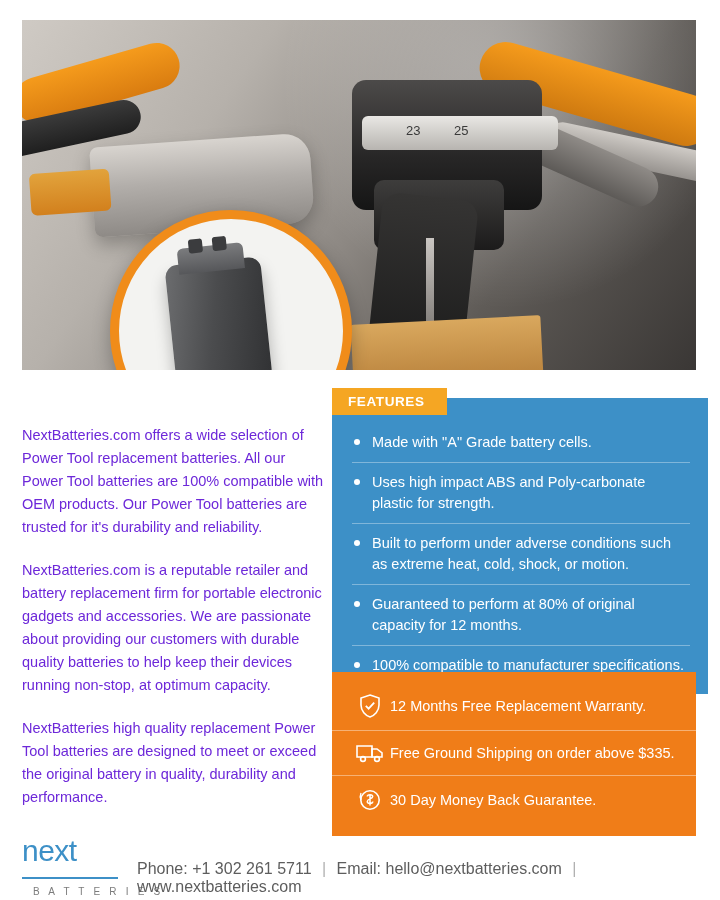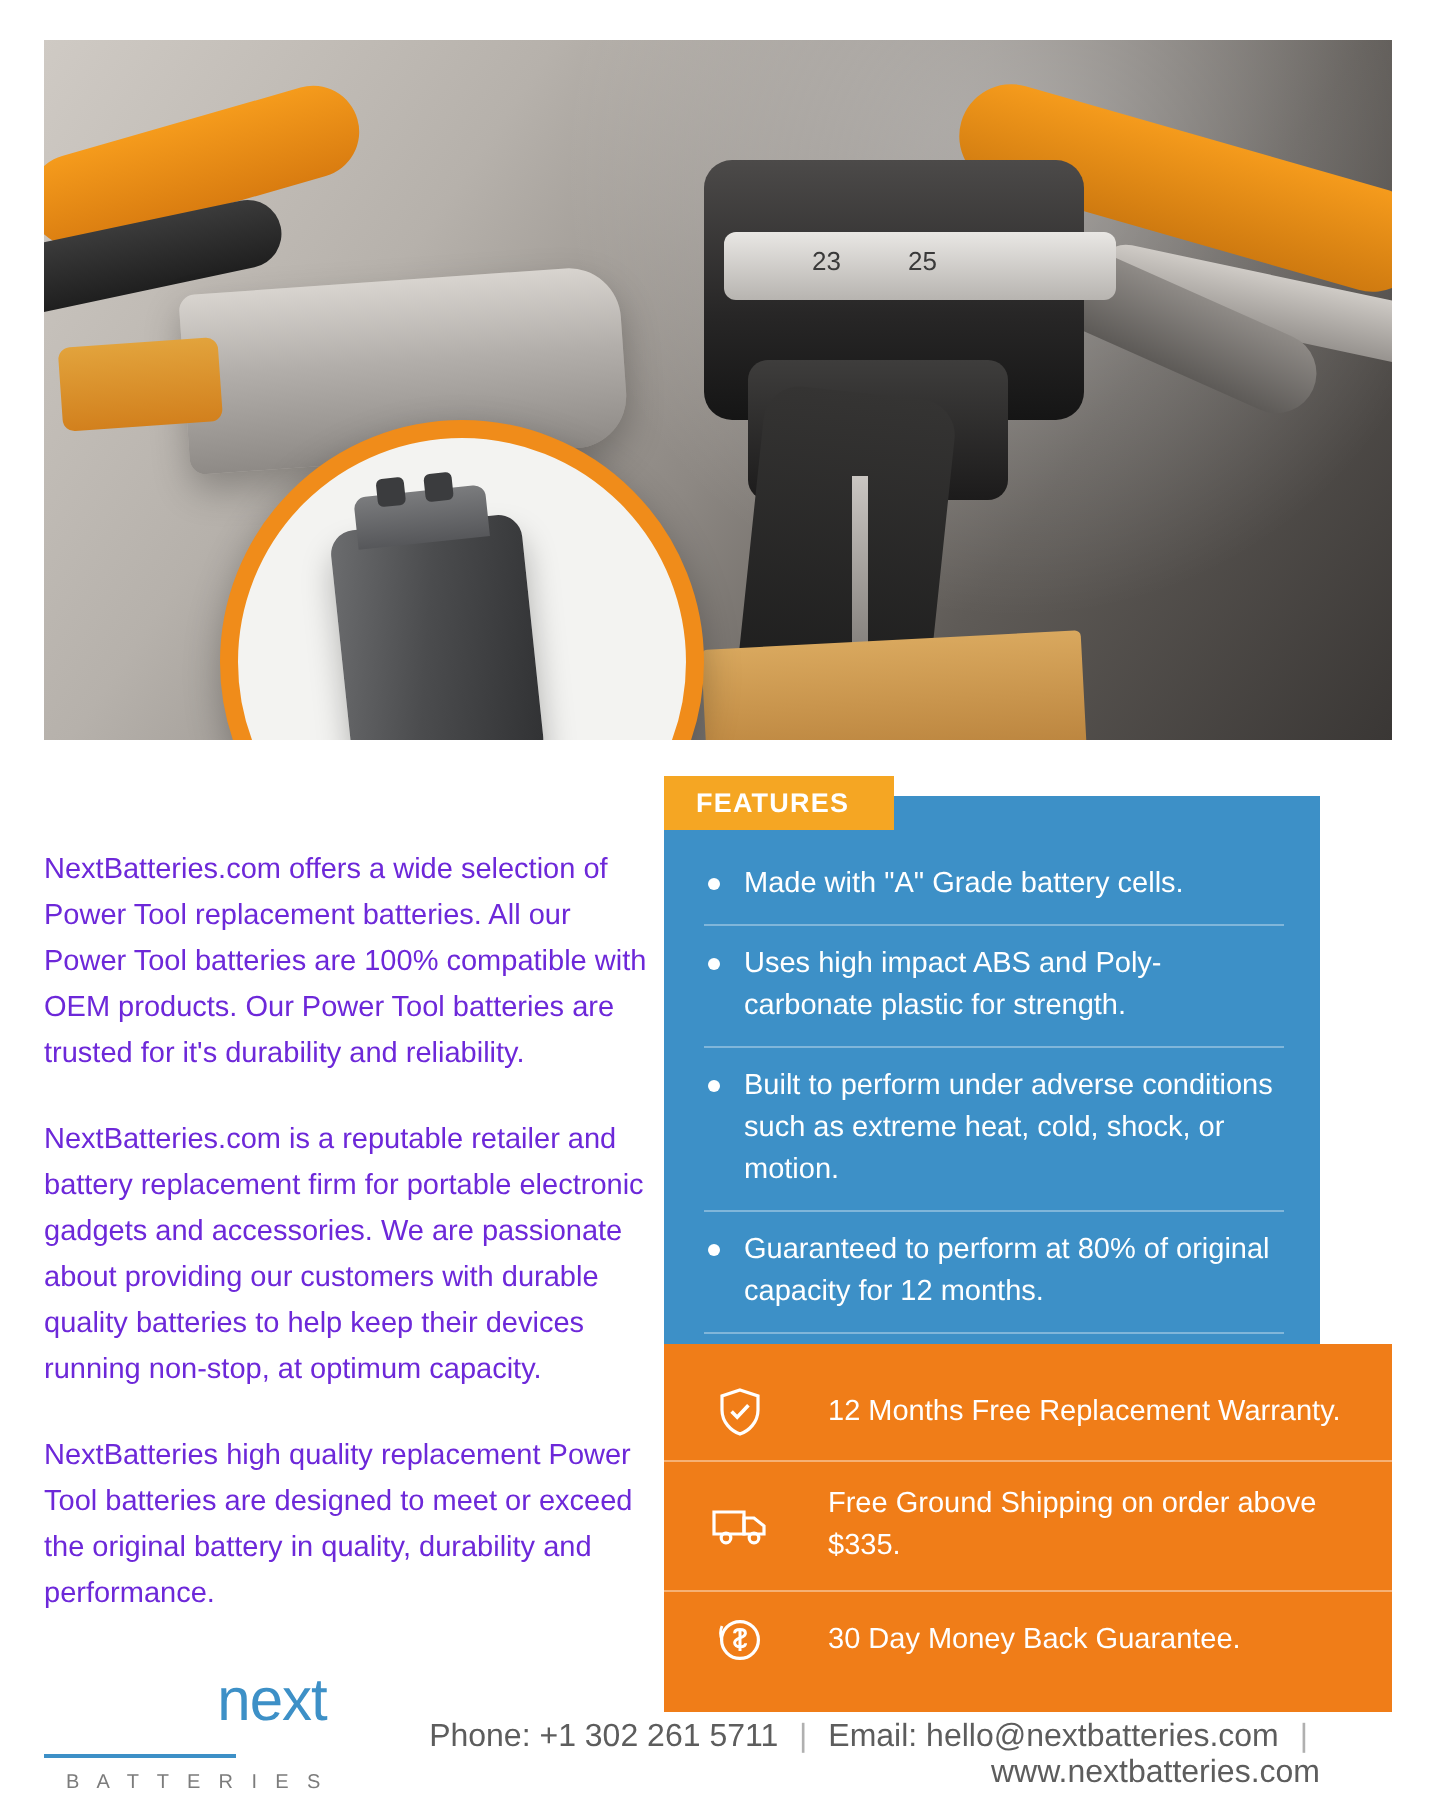--- a/index.html
+++ b/index.html
@@ -247,21 +247,21 @@
     font-size: 14.5px;
     line-height: 23px;
     color: #6d28d9;
   }
 
   
   .features {
     position: absolute;
     left: 332px;
     top: 398px;
-    width: 328px;
+    width: 376px;
     background: #3d90c7;
     padding: 16px 0 18px 0;
     box-sizing: border-box;
   }
   .features-tab {
     position: absolute;
     left: 0;
     top: -10px;
     background: #f5a623;
     color: #ffffff;
@@ -304,21 +304,20 @@
     width: 364px;
     background: #f07d18;
     padding: 10px 0 12px 0;
     box-sizing: border-box;
   }
   .offer-row {
     display: flex;
     align-items: center;
     padding: 11px 18px 11px 18px;
     border-bottom: 1px solid rgba(255,255,255,0.4);
-    gap: 24px;
   }
   .offer-row:last-child { border-bottom: none; }
   .offer-icon {
     width: 40px;
     flex: 0 0 40px;
     color: #ffffff;
     display: flex;
     align-items: center;
     justify-content: center;
   }
@@ -328,21 +327,20 @@
     line-height: 21px;
   }
 
   
   .footer {
     position: absolute;
     left: 0;
     top: 830px;
     width: 660px;
     height: 70px;
-    text-align: right;
   }
   .logo {
     position: absolute;
     left: 22px;
     top: 6px;
   }
   .logo-next {
     font-size: 30px;
     color: #3d90c7;
     letter-spacing: -0.5px;

